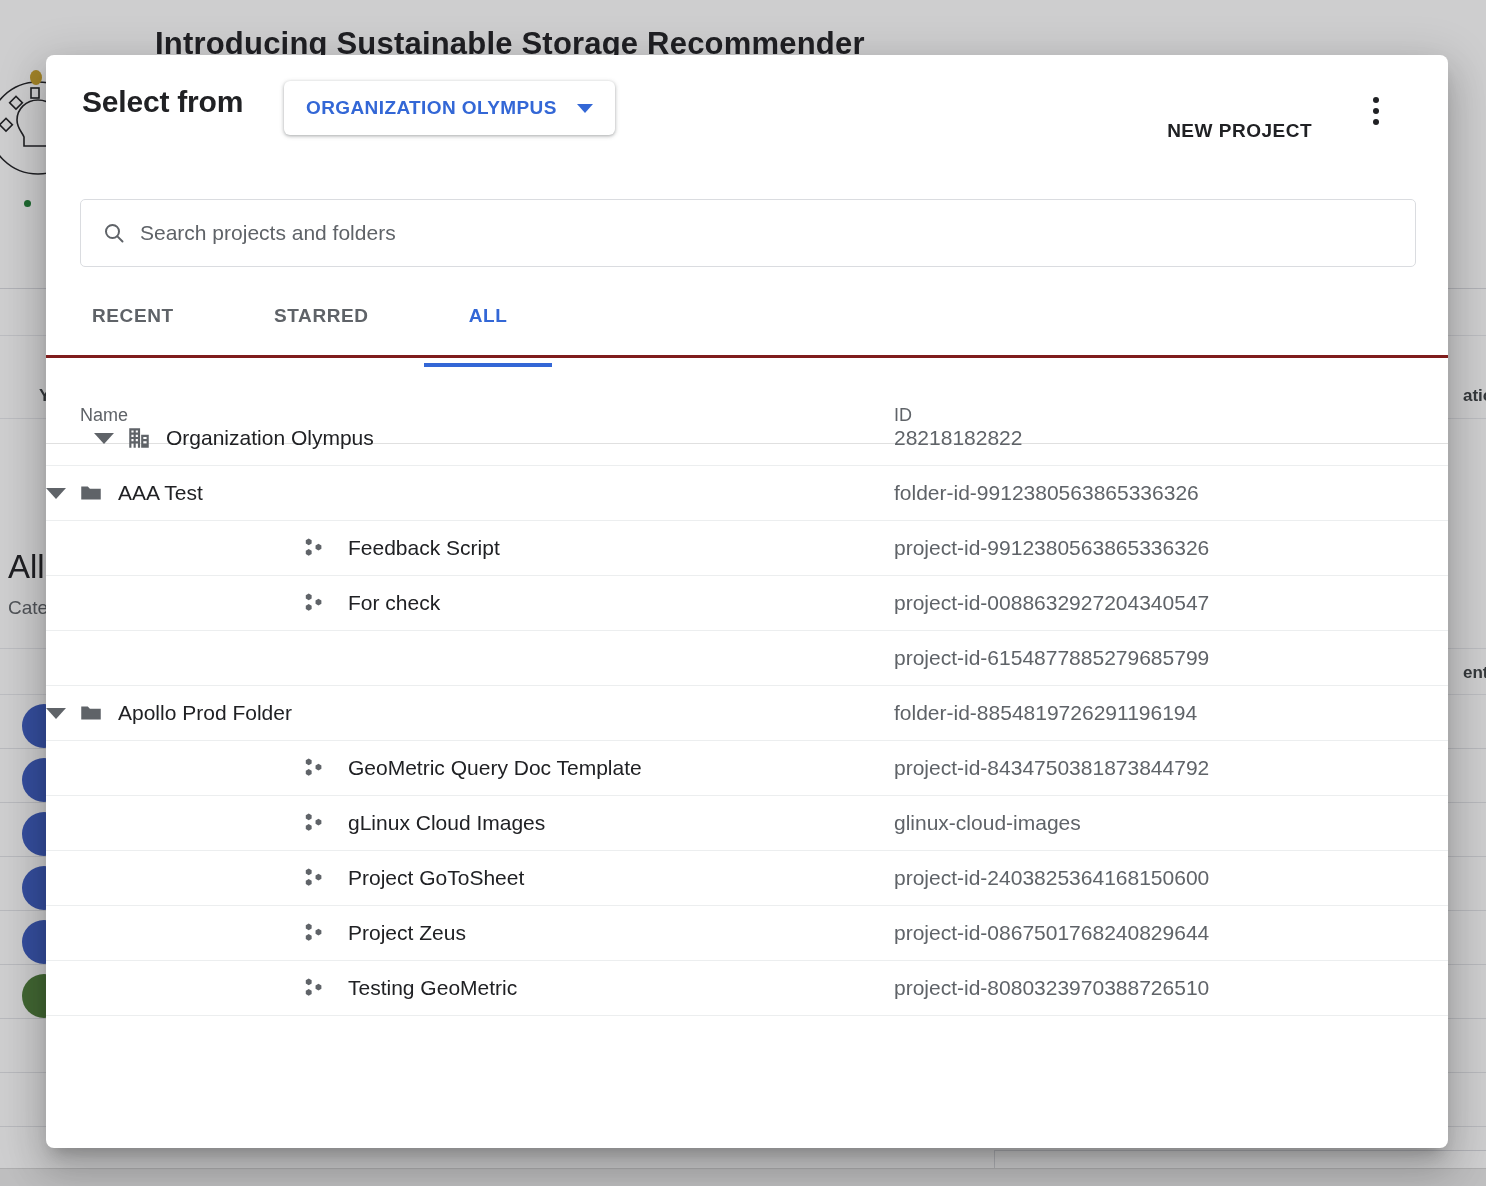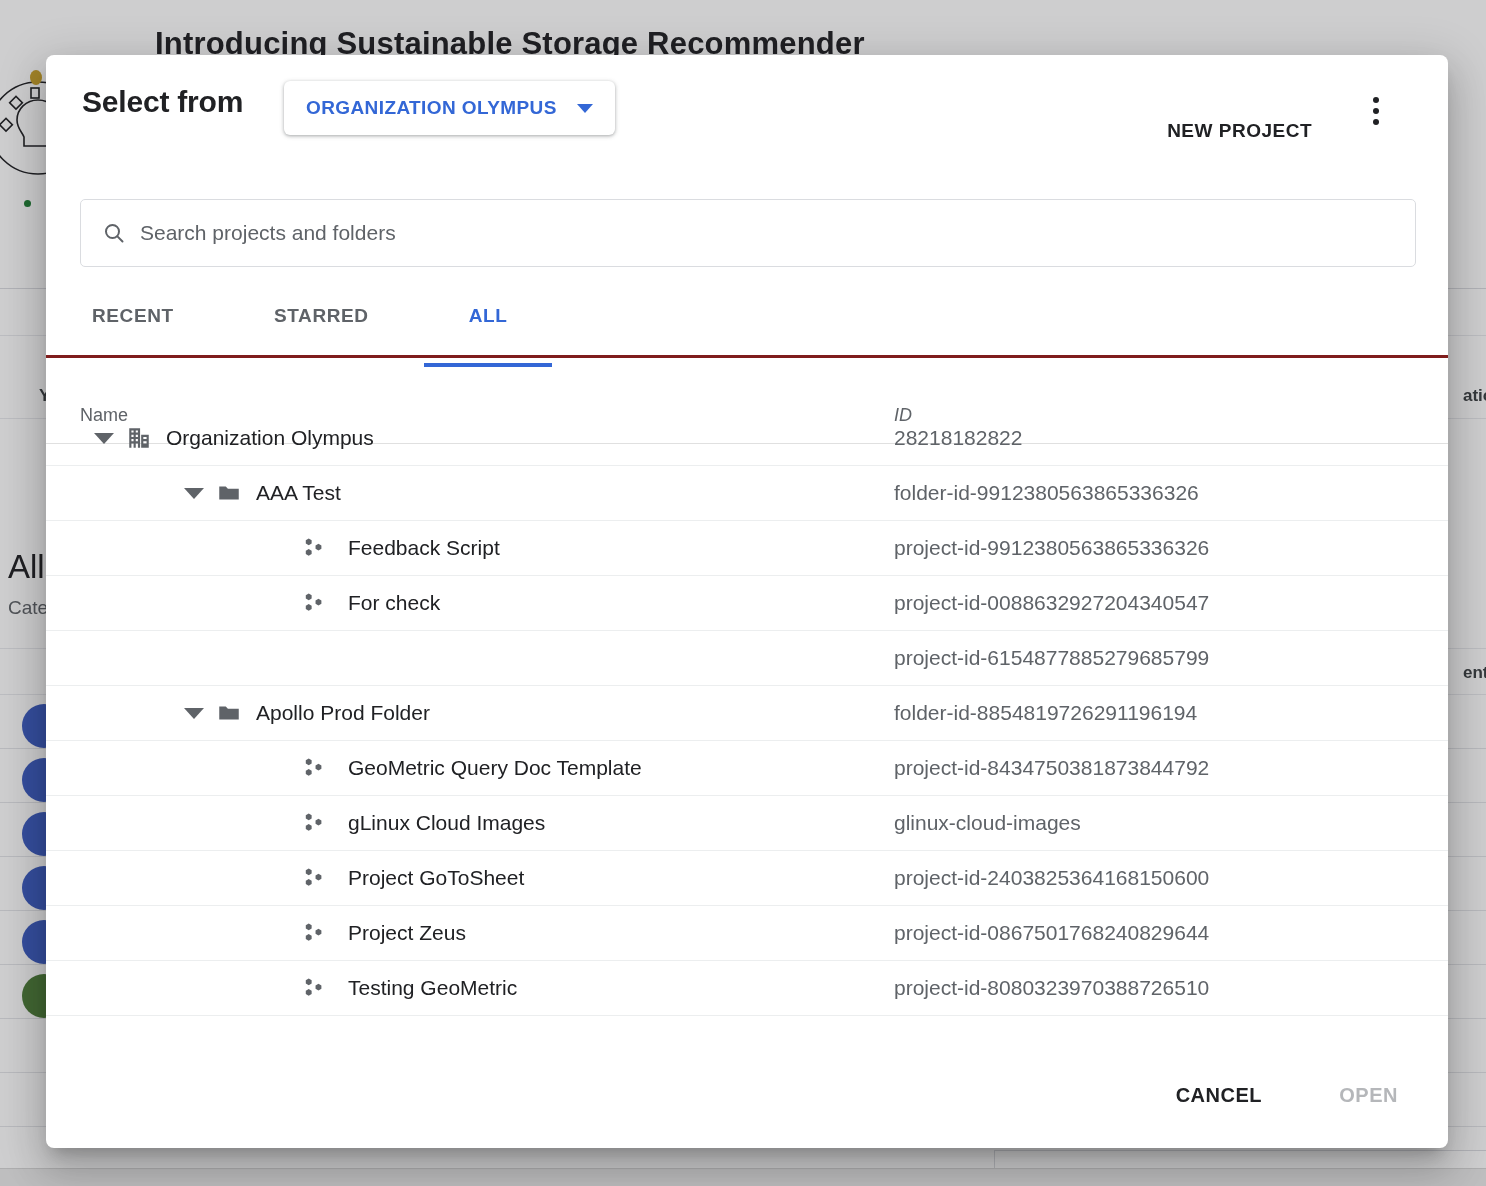--- a/index.html
+++ b/index.html
@@ -174,21 +174,21 @@
   .table-head {
     position: absolute; left: 0; top: 300px; width: 100%; height: 56px;
     border-bottom: 1px solid #e0e0e0;
     margin-top: 32px;
   }
   .th {
     position: absolute; top: 18px;
     font-size: 18px; color: #5f6368;
   }
   .th-name { left: 34px; }
-  .th-id   { left: 848px; font-style: italic; }
+  .th-id   { left: 848px; }
 
   .rows {
     position: absolute; left: 0; top: 356px; width: 100%;
   }
   .row {
     position: relative;
     height: 54px;
     border-bottom: 1px solid #eceeef;
     cursor: pointer;
   }
@@ -208,21 +208,21 @@
   .row-icon { flex: none; display:block; margin-right: 14px; }
   .row-label {
     font-size: 21px; color: #202124; white-space: nowrap;
   }
   .row-id {
     position: absolute; left: 848px; top: 0; height: 54px;
     display: flex; align-items: center;
     font-size: 21px; color: #5f6368; white-space: nowrap; text-align: center;
   }
   .indent-0 { padding-left: 48px; }
-  .indent-1 { padding-left: 138px; }
+  .indent-1 { }
   .indent-2 { padding-left: 218px; gap: 6px; }
 
   
   .dlg-footer {
     position: absolute; left: 0; bottom: 0; width: 100%; height: 92px;
   }
   .footer-btn {
     position: absolute; top: 16px;
     font-size: 20px; font-weight: 700; letter-spacing: .5px;
     background: none; border: none; padding: 12px 14px;
@@ -468,17 +468,13 @@
               <path d="M6.2 13.0l2.7 1.55v3.1L6.2 19.2 3.5 17.65v-3.1z"></path>
               <path d="M15.2 8.1l2.7 1.55v3.1L15.2 14.3l-2.7-1.55v-3.1z"></path>
             </g>
           </svg>
           <span class="row-label">Testing GeoMetric</span>
         </div>
         <div class="row-id">project-id-8080323970388726510</div>
       </div>
     </div>
 
-  <div class="dlg-footer">
-    <button class="footer-btn btn-cancel">CANCEL</button>
-    <button class="footer-btn btn-open">OPEN</button>
-  </div>
 </div>
 
 </body></html>

